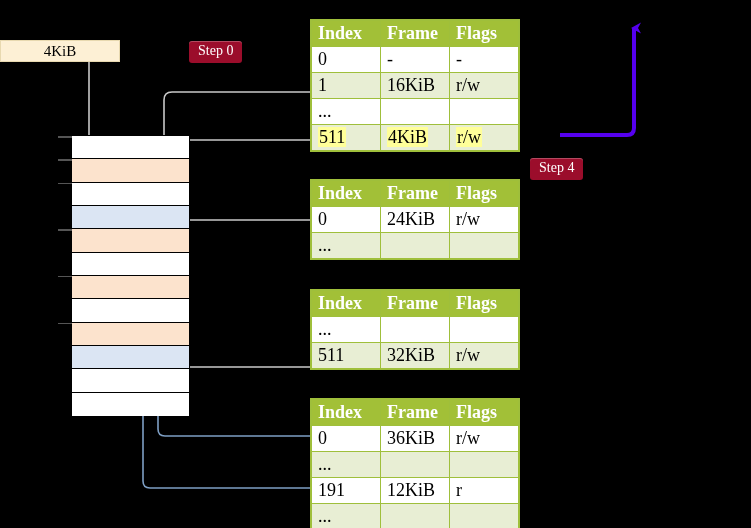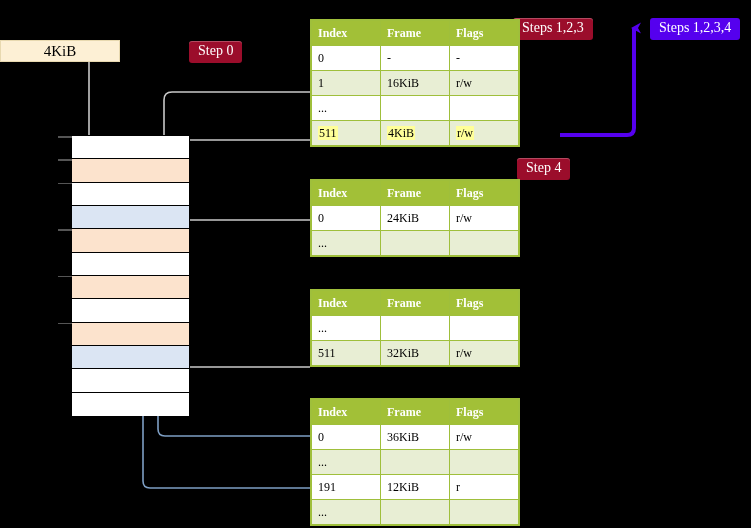--- a/index.html
+++ b/index.html
@@ -26,21 +26,21 @@
   .mem-tick{position:absolute;width:14px;height:1.5px;background:#555;left:-14px;}
 
   
   .badge{position:absolute;padding:2px 9px 3px;font-size:14px;color:#fff;
          border-radius:3px;white-space:nowrap;line-height:1.2;}
   .badge.red{background:#9b0d2b;box-shadow:inset 0 1px 0 rgba(255,255,255,.25);}
   .badge.blue{background:#5500ee;}
 
   
   .ptable{position:absolute;border-collapse:collapse;
-          background:#fff;font-size:12px;table-layout:fixed;
+          background:#fff;font-size:18px;table-layout:fixed;
           box-shadow:0 0 0 1px #9fbf3b;}
   .ptable th{background:#a2c037;color:#fff;font-weight:bold;text-align:left;
              padding:2px 6px;height:20px;border:1px solid #9fbf3b;
              font-family:"Liberation Serif",serif;}
   .ptable td{border:1px solid #9fbf3b;padding:2px 6px;height:20px;
              color:#000;background:#fff;vertical-align:middle;}
   .ptable tr.alt td{background:#e8eed4;}
   .ptable td.hl span{background:#ffff99;padding:0 1px;}
   .col-i{width:56px;}
   .col-f{width:56px;}
@@ -120,27 +120,21 @@
         <div class="mem-tick" style="top: 0px;"></div>
       </div>
       <div class="mem-row" style="background: rgb(219, 229, 243);"></div>
       <div class="mem-row" style="background: rgb(255, 255, 255);"></div>
       <div class="mem-row" style="background: rgb(255, 255, 255);"></div>
     </div>
 
   <div class="badge red" style="left:189px;top:41px;">
     <span>Step 0</span>
   </div>
-  <div class="badge red" style="left:513px;top:18px;">
-    <span>Steps 1,2,3</span>
-  </div>
-  <div class="badge blue" style="left:650px;top:18px;">
-    <span>Steps 1,2,3,4</span>
-  </div>
-  <div class="badge red" style="left:517px;top:158px;">
+  <div class="badge red" style="left:530px;top:158px;">
     <span>Step 4</span>
   </div>
 
   <table class="ptable" id="tbl0" style="left:311px;top:20px;width:170px;">
       <thead>
         <tr>
           <th class="col-i">Index</th>
           <th class="col-f">Frame</th>
           <th class="col-g">Flags</th>
         </tr>

